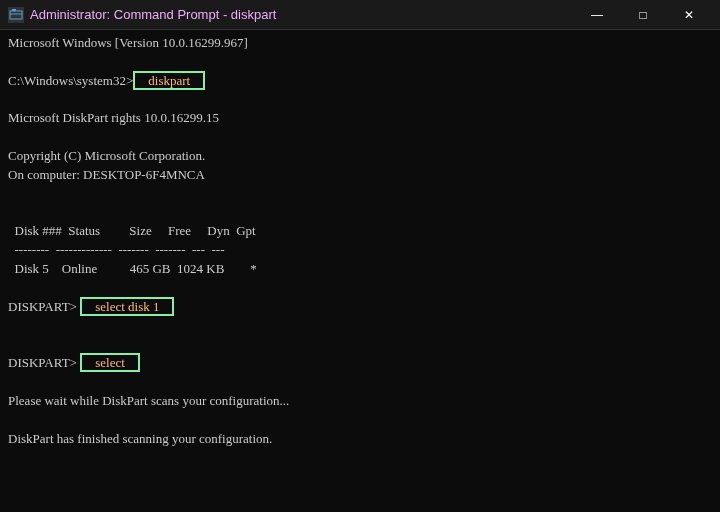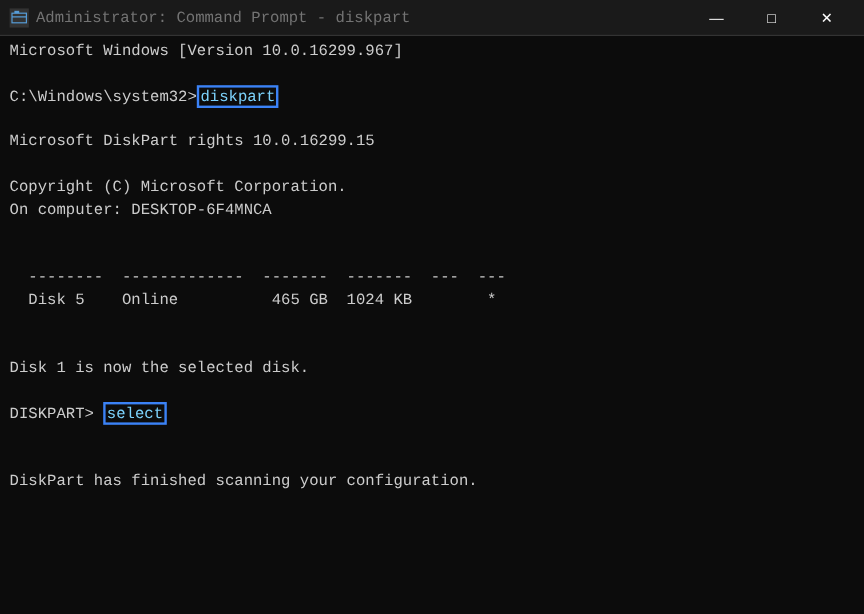--- a/index.html
+++ b/index.html
@@ -40,23 +40,23 @@
       display: flex;
       align-items: center;
       justify-content: center;
       font-size: 10px;
       color: #fff;
       flex-shrink: 0;
     }
 
     .title-bar-text {
       flex: 1;
-      color: #737373;
+      color: #f0abfc;
       font-size: 13px;
-      font-family: Liberation Mono, monospace;
+      font-family: Liberation Sans, sans-serif;
     }
 
     .title-bar-controls {
       display: flex;
       gap: 0;
     }
 
     .title-btn {
       width: 46px;
       height: 30px;
@@ -76,27 +76,28 @@
       overflow: hidden;
       color: #cccccc;
       line-height: 1.45;
       font-size: 13px;
     }
 
     .line {
       white-space: pre;
       display: block;
       min-height: 1.45em;
+      font-family: Liberation Serif, serif;
     }
 
     .highlight-box {
       display: inline;
-      border: 2px solid #3b82f6;
-      padding: 0 1px;
-      color: #7dd3fc;
+      border: 2px solid #86efac;
+      padding: 0 13px;
+      color: #fdba74;
     }
   </style>
 </head>
 <body>
 
 <div class="window">
   <div class="title-bar">
     <div class="title-bar-icon">
       <svg width="14" height="14" viewBox="0 0 14 14">
         <rect x="1" y="3" width="12" height="8" fill="none" stroke="#569cd6" stroke-width="1"></rect>
@@ -129,38 +130,40 @@
 
     <span class="line">Copyright (C) Microsoft Corporation.</span>
 
     <span class="line">On computer: DESKTOP-6F4MNCA</span>
 
     <span class="line"> </span>
 
 
     <span class="line"> </span>
 
+    <span class="line">  Disk ###  Status         Size     Free     Dyn  Gpt</span>
 
     <span class="line">  --------  -------------  -------  -------  ---  ---</span>
 
     <span class="line">  Disk 5    Online          465 GB  1024 KB        *</span>
 
 
     <span class="line"> </span>
 
+    <span class="line">DISKPART&gt; <span class="highlight-box">select disk 1</span></span>
 
     <span class="line"> </span>
 
-    <span class="line">Disk 1 is now the selected disk.</span>
 
     <span class="line"> </span>
 
     <span class="line">DISKPART&gt; <span class="highlight-box">select</span></span>
 
     <span class="line"> </span>
 
+    <span class="line">Please wait while DiskPart scans your configuration...</span>
 
     <span class="line"> </span>
 
     <span class="line">DiskPart has finished scanning your configuration.</span>
 
   </div>
 </div>
 
 </body></html>

